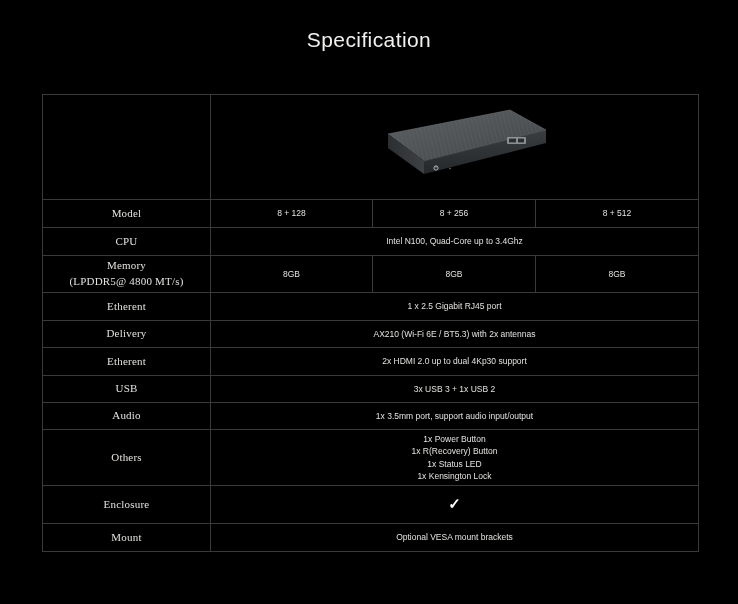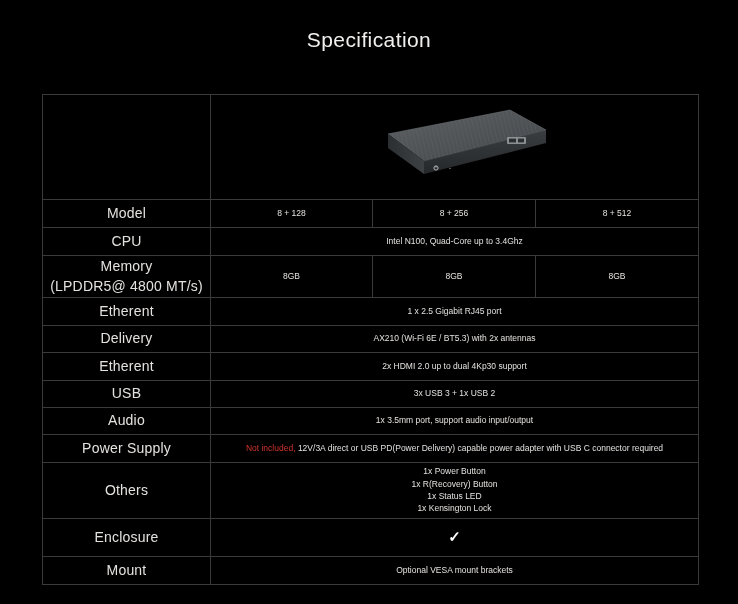--- a/index.html
+++ b/index.html
@@ -49,21 +49,21 @@
     color: #e4e2df;
     padding: 0 4px;
     line-height: 1.45;
     font-weight: 400;
   }
   col.c-label { width: 168px; }
   col.c-v1 { width: 162px; }
   col.c-v2 { width: 163px; }
   col.c-v3 { width: 163px; }
 
-  .row-label { font-size: 14px; letter-spacing: 0.2px; }
+  .row-label { font-size: 11px; letter-spacing: 0.2px; font-family: Liberation Serif, serif; }
   .row-label .sub { display: block; }
 
   
   .hdr-blank { height: 104px; }
   .hdr-img {
     height: 104px;
     position: relative;
     padding: 0;
   }
 
@@ -212,27 +212,20 @@
         <td class="row-label">USB</td>
         <td colspan="3">3x USB 3 + 1x USB 2</td>
       </tr>
 
 
       <tr class="r-audio">
         <td class="row-label">Audio</td>
         <td colspan="3">1x 3.5mm port, support audio input/output</td>
       </tr>
 
-      <tr class="r-psu">
-        <td class="row-label">Power Supply</td>
-        <td colspan="3">
-          <span class="not-included">Not included,</span>
-          <span>12V/3A direct or USB PD(Power Delivery) capable power adapter with USB C connector required</span>
-        </td>
-      </tr>
 
       <tr class="r-others">
         <td class="row-label">Others</td>
         <td colspan="3" class="multiline">
           <div>1x Power Button</div>
           <div>1x R(Recovery) Button</div>
           <div>1x Status LED</div>
           <div>1x Kensington Lock</div>
         </td>
       </tr>

